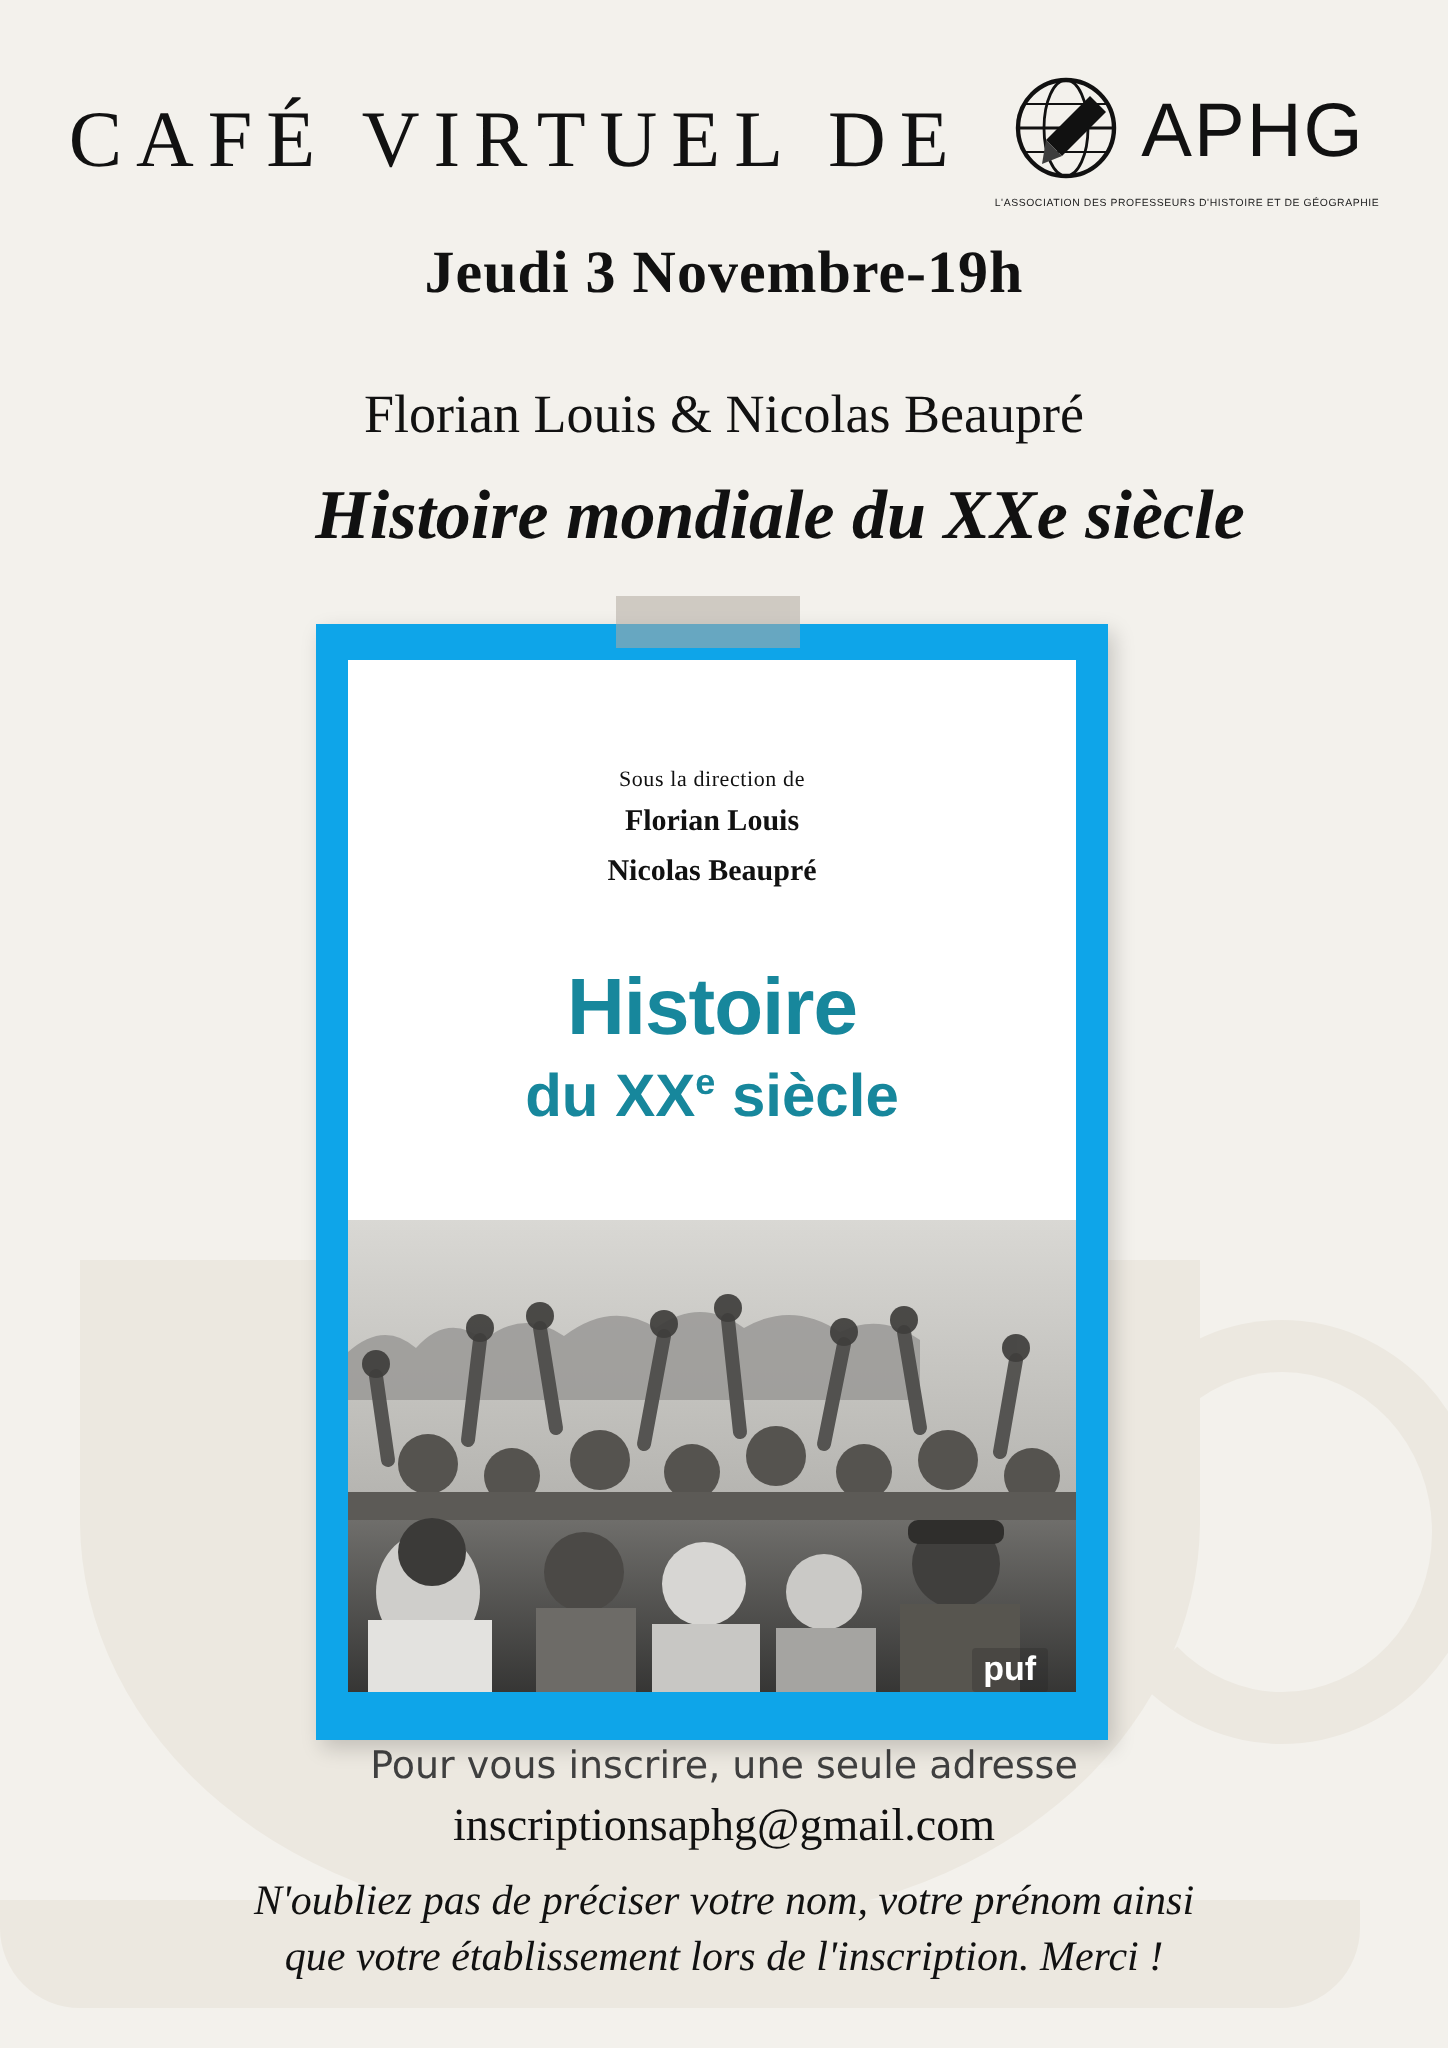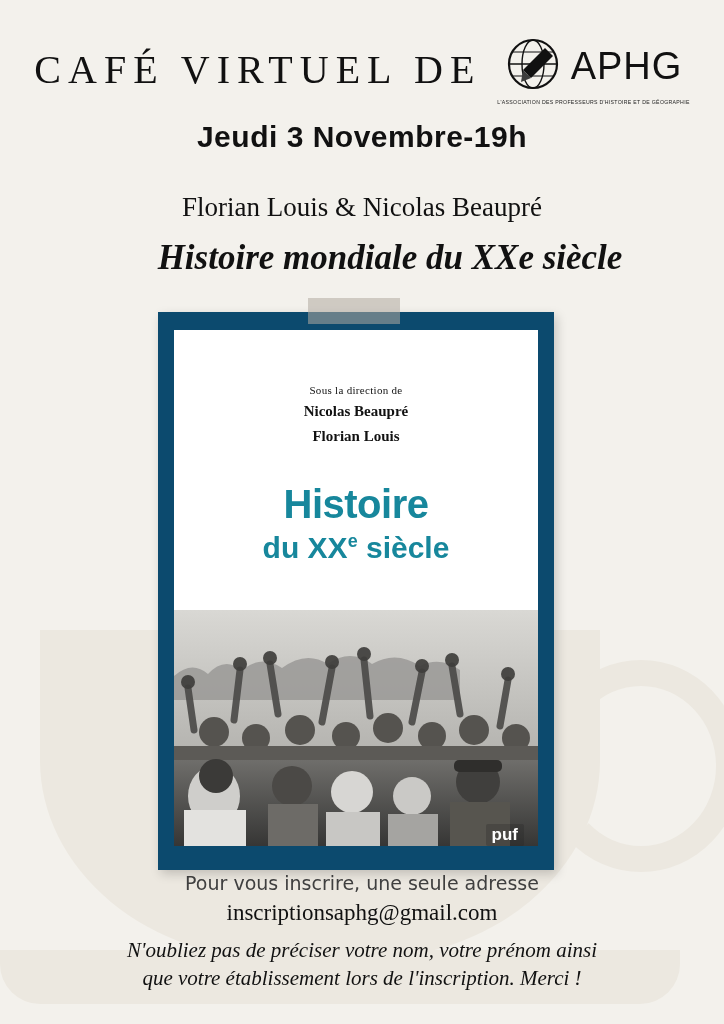--- a/index.html
+++ b/index.html
@@ -113,21 +113,21 @@
     text-align: center;
     white-space: nowrap;
   }
 
   
   .date-line {
     position: absolute;
     top: 120px;
     width: 724px;
     text-align: center;
-    font-family: Liberation Sans, sans-serif;
+    font-family: Liberation Serif, serif;
     font-size: 30px;
     font-weight: bold;
     letter-spacing: 0.5px;
     color: #111;
   }
   .authors {
     position: absolute;
     top: 192px;
     width: 724px;
     text-align: center;
@@ -155,21 +155,21 @@
     height: 26px;
     background: rgba(176,170,160,0.55);
     z-index: 4;
   }
   .polaroid {
     position: absolute;
     left: 158px;
     top: 312px;
     width: 396px;
     height: 558px;
-    background: #0c4a6e;
+    background: #0ea5e9;
     box-shadow: 3px 4px 10px rgba(0,0,0,0.18);
     z-index: 3;
     padding: 0;
   }
   .cover {
     position: absolute;
     left: 16px;
     top: 18px;
     width: 364px;
     height: 516px;
@@ -303,22 +303,22 @@
 
   <div class="date-line">Jeudi 3 Novembre-19h</div>
   <div class="authors">Florian Louis &amp; Nicolas Beaupré</div>
   <div class="book-title">Histoire mondiale du XXe siècle</div>
 
   <div class="tape"></div>
   <div class="polaroid">
     <div class="cover">
       <div class="cover-top">
         <div class="cover-dir">Sous la direction de</div>
+        <div class="cover-auth">Florian Louis</div>
         <div class="cover-auth">Nicolas Beaupré</div>
-        <div class="cover-auth">Florian Louis</div>
         <div class="cover-main">Histoire</div>
         <div class="cover-sub">
           <span>du XX</span><sup>e</sup><span> siècle</span>
         </div>
       </div>
 
       <div class="cover-photo">
         <svg viewBox="0 0 364 248" width="364" height="248" preserveAspectRatio="none" aria-hidden="true">
           <defs>
             <linearGradient id="sky" x1="0" y1="0" x2="0" y2="1">

